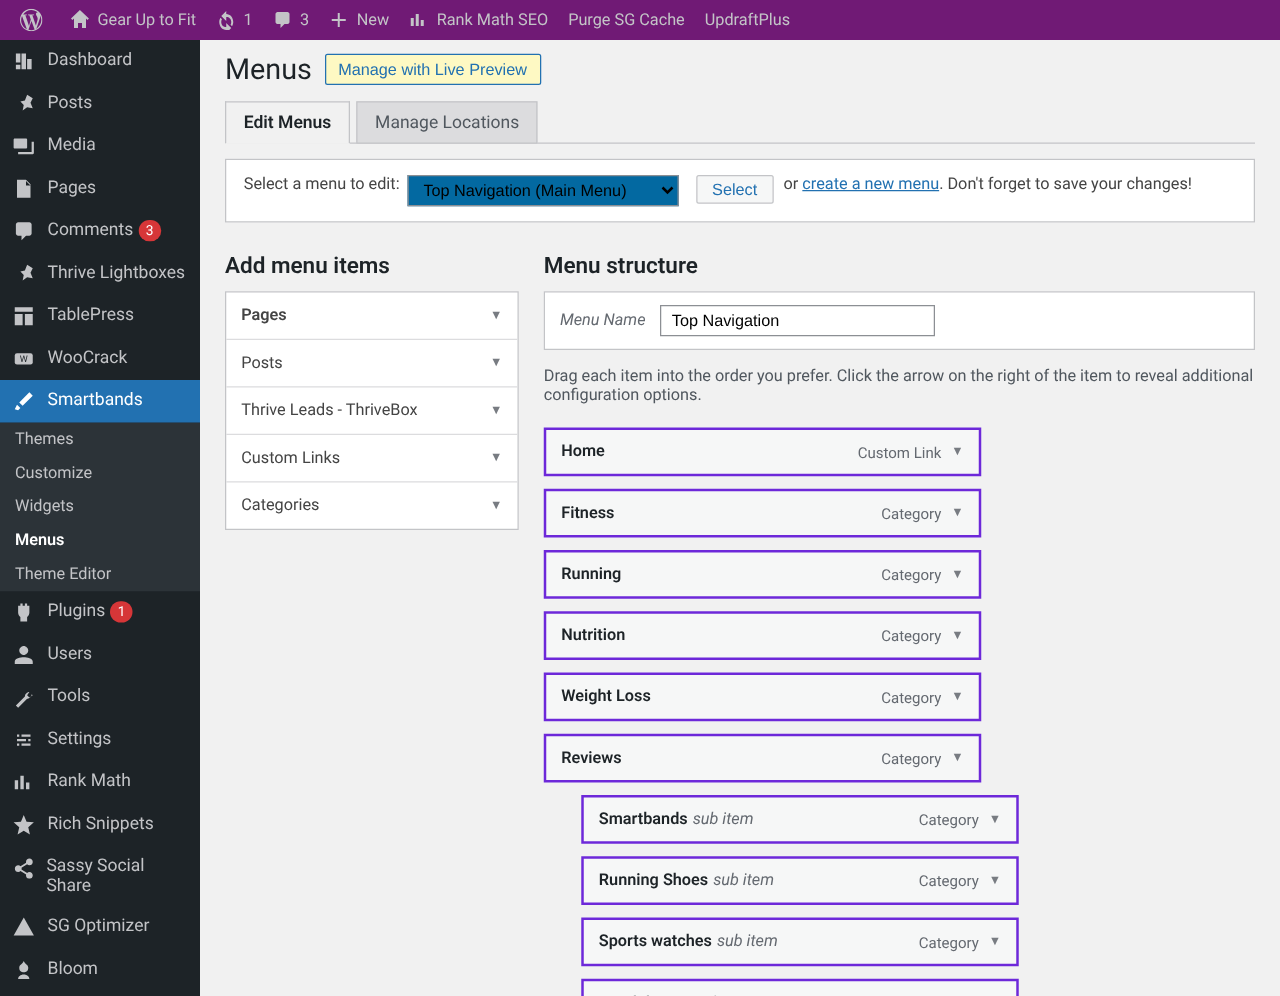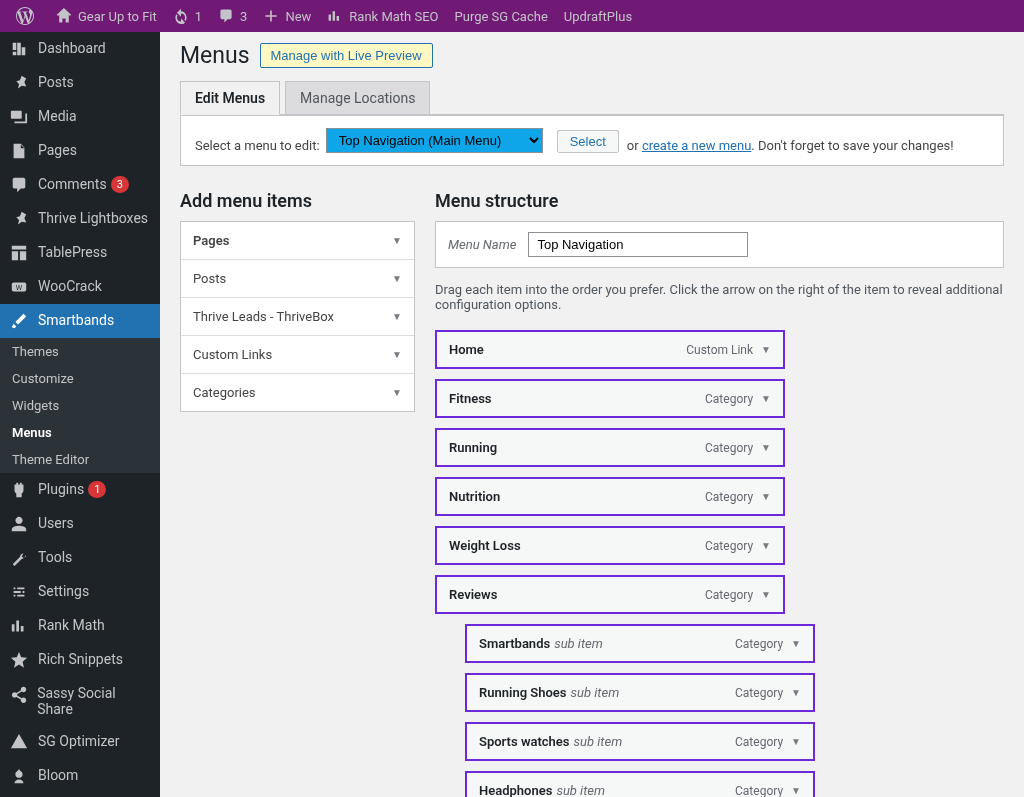--- a/index.html
+++ b/index.html
@@ -25,22 +25,22 @@
 
 .main { flex: 1; padding: 10px 20px 0 20px; overflow-y: auto; background: #f1f1f1; }
 .page-header { display: flex; align-items: center; margin-bottom: 12px; }
 .page-title { font-size: 23px; font-weight: 400; color: #1d2327; margin-right: 10px; }
 .btn-outline { border: 1px solid #2271b1; color: #2271b1; background: #fef9c3; padding: 4px 10px; font-size: 13px; cursor: pointer; border-radius: 2px; }
 
 .tabs { border-bottom: 1px solid #c3c4c7; display: flex; }
 .tab { padding: 8px 14px; border: 1px solid #c3c4c7; background: #dcdcde; color: #50575e; margin-right: 5px; margin-bottom: -1px; cursor: pointer; font-size: 14px; }
 .tab.active { background: #f1f1f1; border-bottom-color: #f1f1f1; color: #1d2327; font-weight: 600; }
 
-.menu-select-row { background: #fff; border: 1px solid #c3c4c7; padding: 12px 14px; display: flex; align-items: flex-end; font-size: 13px; }
-.menu-select-row select { margin: 0 6px; padding: 3px 24px 3px 8px; border: 1px solid #8c8f94; background: #0ea5e9; font-size: 13px; }
+.menu-select-row { background: #fff; border: 1px solid #c3c4c7; padding: 12px 14px; margin-top: 12px; display: flex; align-items: flex-start; font-size: 13px; }
+.menu-select-row select { margin: 0 6px; padding: 3px 24px 3px 8px; border: 1px solid #8c8f94; background: #0369a1; font-size: 13px; }
 .btn-secondary { border: 1px solid #c3c4c7; background: #f6f7f7; color: #2271b1; padding: 3px 12px; cursor: pointer; border-radius: 2px; font-size: 13px; margin: 0 8px; }
 .menu-select-row a { color: #2271b1; text-decoration: underline; }
 
 .columns { display: flex; margin-top: 24px; gap: 20px; }
 .col-left { width: 235px; flex-shrink: 0; }
 .col-right { flex: 1; }
 .section-heading { font-size: 18px; font-weight: 600; color: #1d2327; margin-bottom: 10px; }
 
 .accordion { border: 1px solid #c3c4c7; background: #fff; }
 .accordion-item { border-bottom: 1px solid #dcdcde; padding: 11px 12px; display: flex; justify-content: space-between; align-items: center; cursor: pointer; font-size: 13px; }

